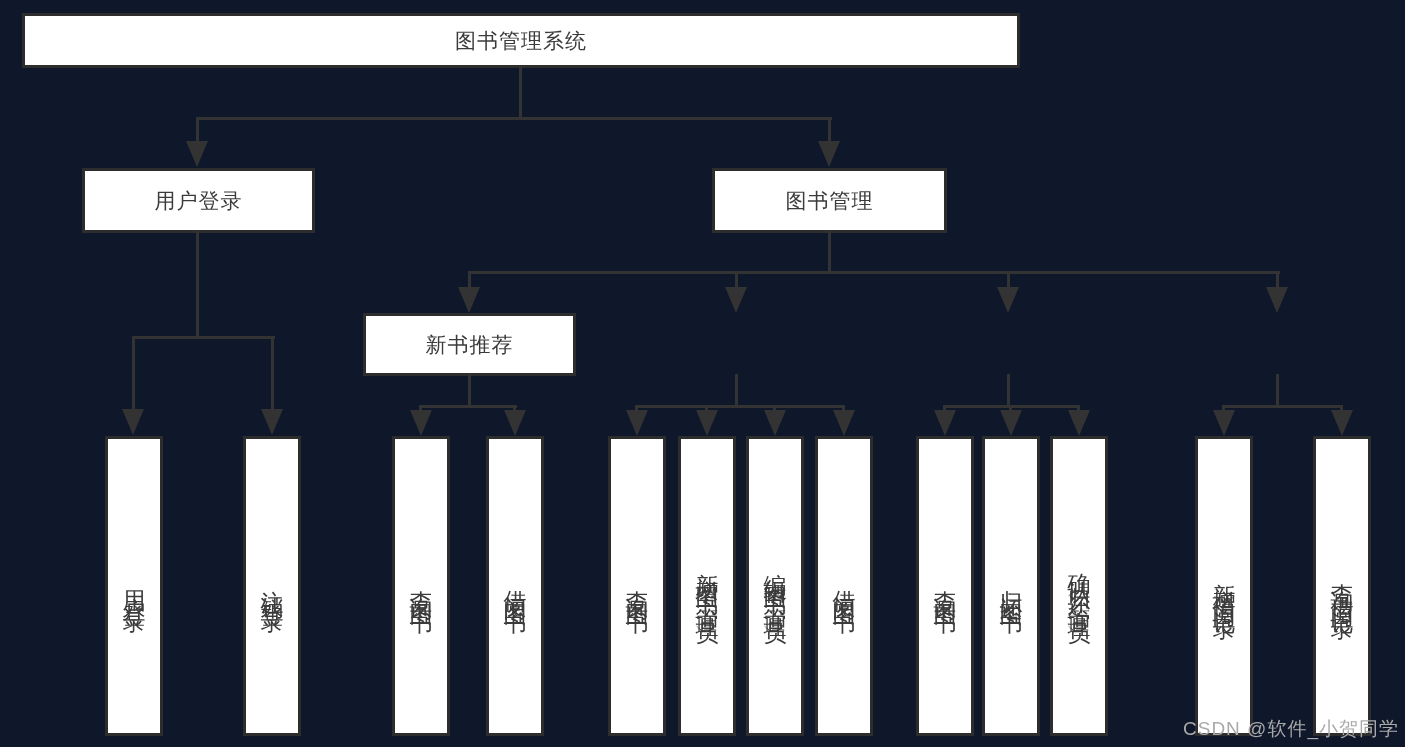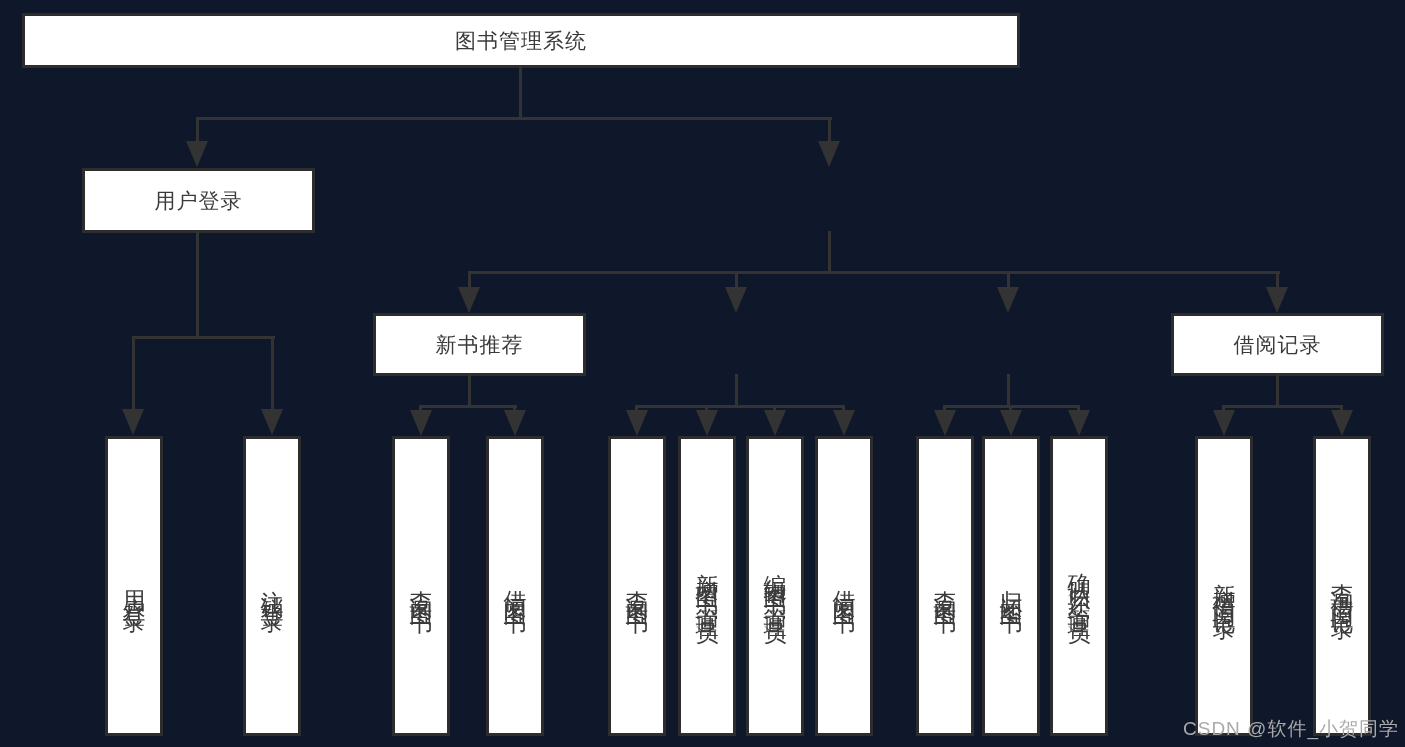--- a/index.html
+++ b/index.html
@@ -48,44 +48,44 @@
   <div class="line" style="left:519px; top:66px; width:3px; height:54px;"></div>
   <div class="line" style="left:196px; top:117px; width:636px; height:3px;"></div>
   <div class="line" style="left:196px; top:117px; width:3px; height:27px;"></div>
   <div class="arrow" style="left:186px; top:141px;"></div>
   <div class="line" style="left:828px; top:117px; width:3px; height:27px;"></div>
   <div class="arrow" style="left:818px; top:141px;"></div>
 
   <div class="box" style="left:82px; top:168px; width:233px; height:65px;">
     <span>用户登录</span>
   </div>
+  <div class="box" style="left:712px; top:168px; width:235px; height:65px;">
+    <span>图书管理</span>
+  </div>
 
   <div class="line" style="left:196px; top:231px; width:3px; height:108px;"></div>
   <div class="line" style="left:132px; top:336px; width:143px; height:3px;"></div>
   <div class="line" style="left:132px; top:336px; width:3px; height:74px;"></div>
   <div class="arrow" style="left:122px; top:409px;"></div>
   <div class="line" style="left:271px; top:336px; width:3px; height:74px;"></div>
   <div class="arrow" style="left:261px; top:409px;"></div>
 
   <div class="line" style="left:828px; top:231px; width:3px; height:43px;"></div>
   <div class="line" style="left:468px; top:271px; width:812px; height:3px;"></div>
   <div class="line" style="left:468px; top:271px; width:3px; height:18px;"></div>
   <div class="arrow" style="left:458px; top:287px;"></div>
   <div class="line" style="left:735px; top:271px; width:3px; height:18px;"></div>
   <div class="arrow" style="left:725px; top:287px;"></div>
   <div class="line" style="left:1007px; top:271px; width:3px; height:18px;"></div>
   <div class="arrow" style="left:997px; top:287px;"></div>
   <div class="line" style="left:1276px; top:271px; width:3px; height:18px;"></div>
   <div class="arrow" style="left:1266px; top:287px;"></div>
 
-  <div class="box" style="left:363px; top:313px; width:213px; height:63px;margin-left:10px;">
+  <div class="box" style="left:363px; top:313px; width:213px; height:63px;">
     <span>新书推荐</span>
-  </div>
-  <div class="box" style="left:1171px; top:313px; width:213px; height:63px;">
-    <span>借阅记录</span>
   </div>
 
   <div class="line" style="left:468px; top:374px; width:3px; height:34px;"></div>
   <div class="line" style="left:735px; top:374px; width:3px; height:34px;"></div>
   <div class="line" style="left:1007px; top:374px; width:3px; height:34px;"></div>
   <div class="line" style="left:1276px; top:374px; width:3px; height:34px;"></div>
 
   <div class="line" style="left:419px; top:405px; width:98px; height:3px;"></div>
   <div class="line" style="left:635px; top:405px; width:210px; height:3px;"></div>
   <div class="line" style="left:943px; top:405px; width:137px; height:3px;"></div>

